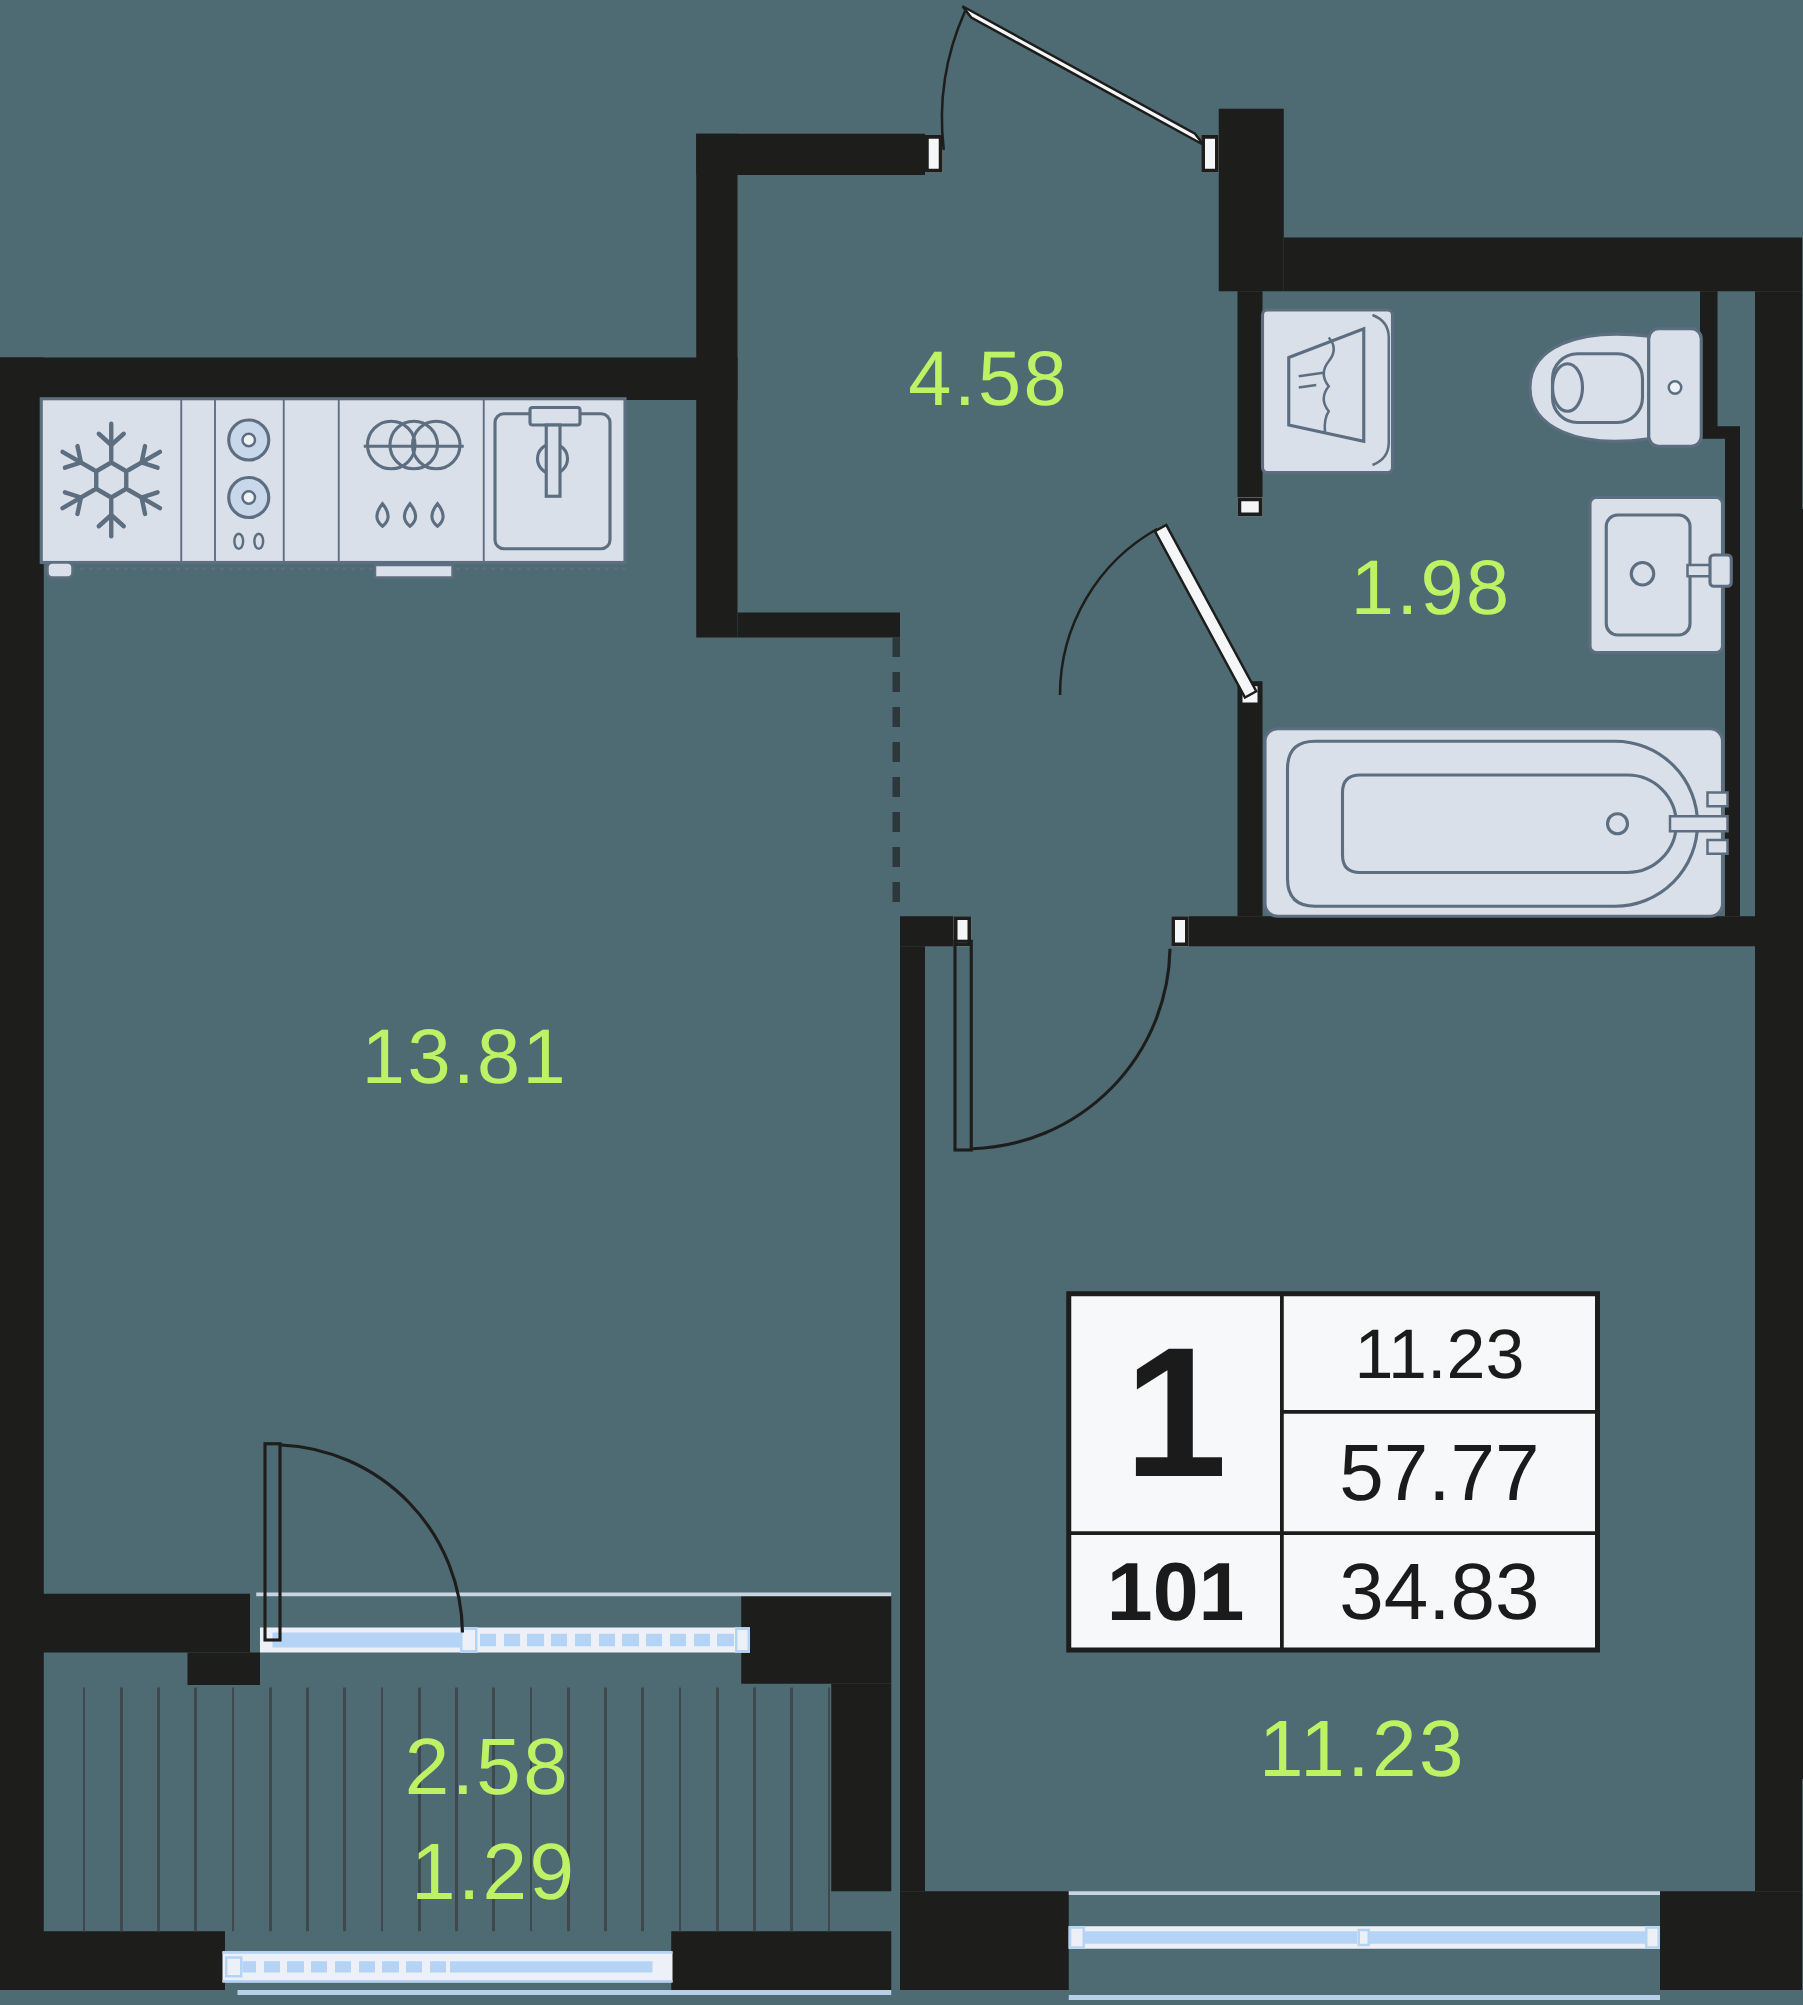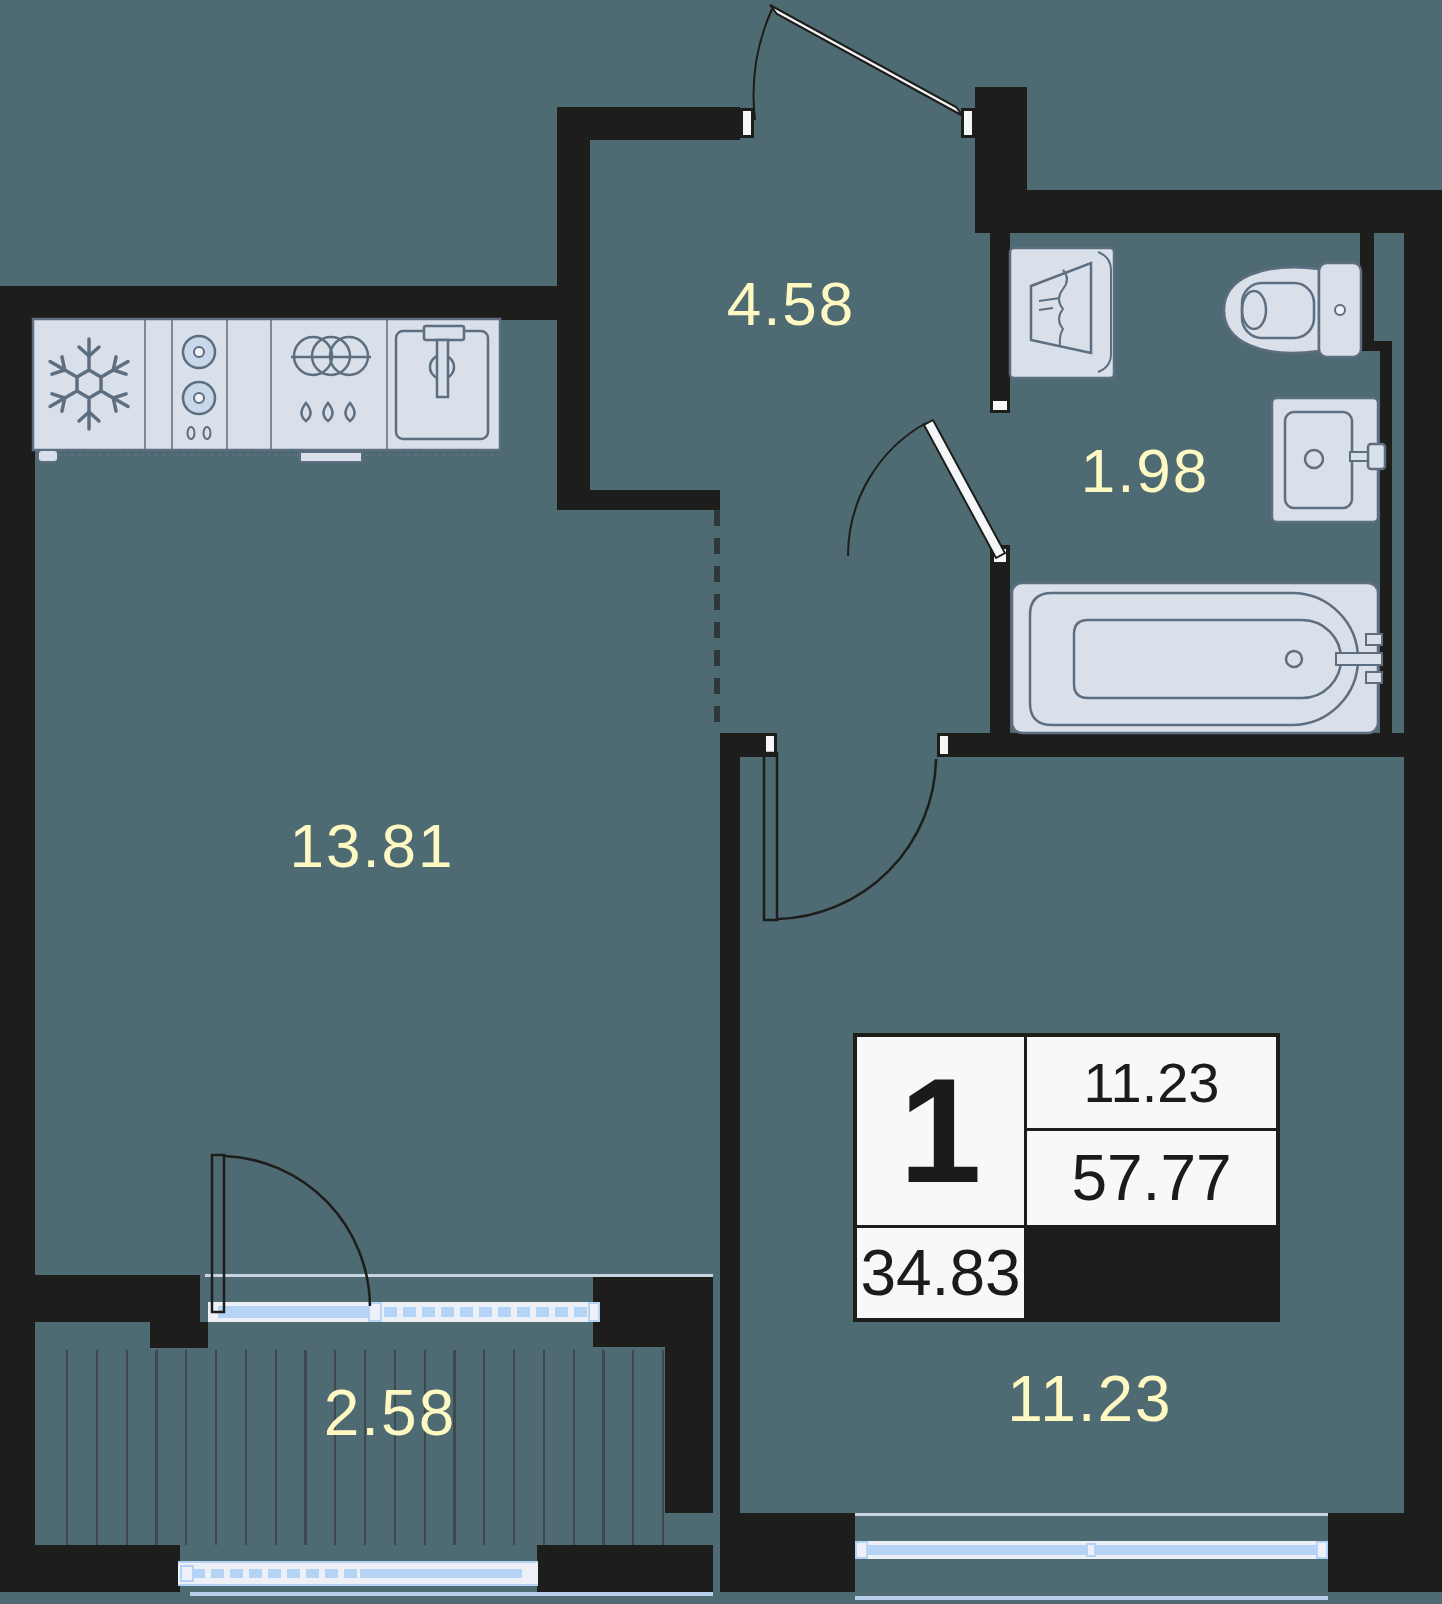--- a/index.html
+++ b/index.html
@@ -9,21 +9,21 @@
   .jamb{position:absolute;background:#f4f6f8;border:3px solid #1d1d1b;box-sizing:border-box;}
   .slot{position:absolute;background:#f4f6f8;}
   .thinline{position:absolute;background:#c9d4e2;}
   .blueline{position:absolute;background:#b7cfe9;}
   .bandframe{position:absolute;background:#edf1f7;}
   .bandblue{position:absolute;background:#b5d3f4;}
   .banddash{position:absolute;background:repeating-linear-gradient(90deg,#b5d3f4 0 13px,#edf1f7 13px 19px);}
   .cap{position:absolute;background:#edf1f7;border:2px solid #b5d3f4;box-sizing:border-box;}
   .hatch{position:absolute;background:repeating-linear-gradient(90deg,#3e484d 0 2.2px,transparent 2.2px 29.8px);}
   .dashedline{position:absolute;width:6px;background:repeating-linear-gradient(180deg,#2e373b 0 16px,transparent 16px 28px);}
-  .room-label{position:absolute;color:#fef9c3;font-size:62px;letter-spacing:2px;
+  .room-label{position:absolute;color:#bef264;font-size:62px;letter-spacing:2px;
               display:flex;align-items:center;justify-content:center;white-space:nowrap;}
   .room-label.small{font-size:64px;}
   svg{position:absolute;left:0;top:0;}
   
   #info-table{position:absolute;left:853px;top:1033px;width:427px;height:289px;box-sizing:border-box;
               background:#1d1d1b;padding:4px;display:grid;grid-template-columns:167px 1fr;
               grid-template-rows:91px 94px 1fr;grid-gap:3px;}
   #info-table .cell{background:#f7f8f9;display:flex;align-items:center;justify-content:center;
                     color:#1b1b1b;}
   #cell-rooms{grid-row:1/3;font-size:148px;font-weight:700;}
@@ -199,21 +199,23 @@
       <rect x="212" y="1155" width="12" height="157" fill="none" stroke="#1d1d1b" stroke-width="2.5"></rect>
       <path d="M225,1156 A152,152 0 0 1 370,1306" fill="none" stroke="#1d1d1b" stroke-width="2.5"></path>
     </g>
   </svg>
 
   <div class="room-label" style="left:591px;top:267px;width:400px;height:72px;">4.58</div>
   <div class="room-label" style="left:1000px;top:434px;width:290px;height:72px;">1.98</div>
   <div class="room-label" style="left:172px;top:809px;width:400px;height:72px;">13.81</div>
   <div class="room-label small" style="left:890px;top:1366px;width:400px;height:66px;">11.23</div>
   <div class="room-label small" style="left:190px;top:1381px;width:400px;height:64px;">2.58</div>
+  <div class="room-label small" style="left:195px;top:1465px;width:400px;height:64px;">1.29</div>
 
   <div id="info-table">
     <div class="cell" id="cell-rooms">1</div>
     <div class="cell" id="cell-living">11.23</div>
     <div class="cell" id="cell-mid">57.77</div>
+    <div class="cell" id="cell-unit">101</div>
     <div class="cell" id="cell-total">34.83</div>
   </div>
 
 </div>
 
 </body></html>

